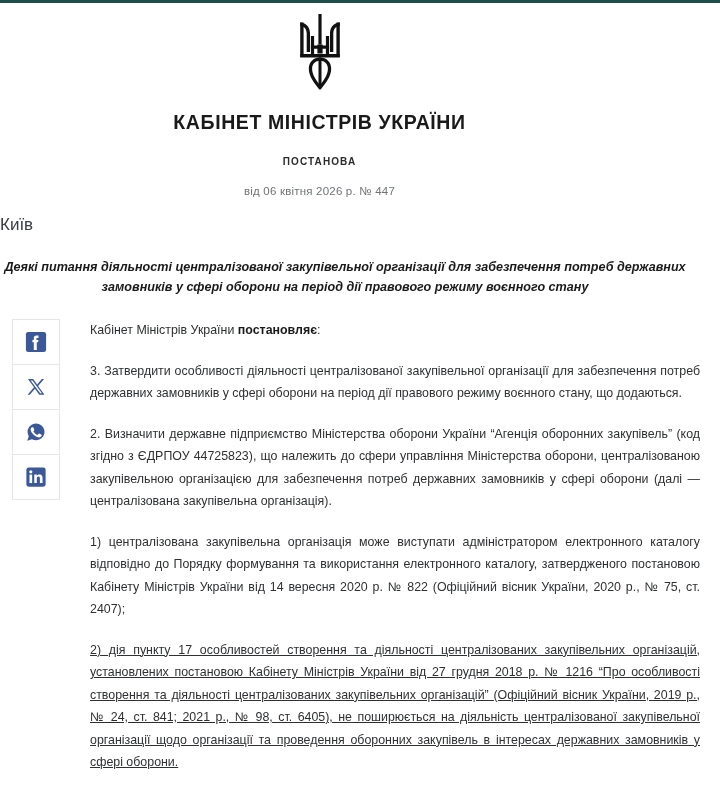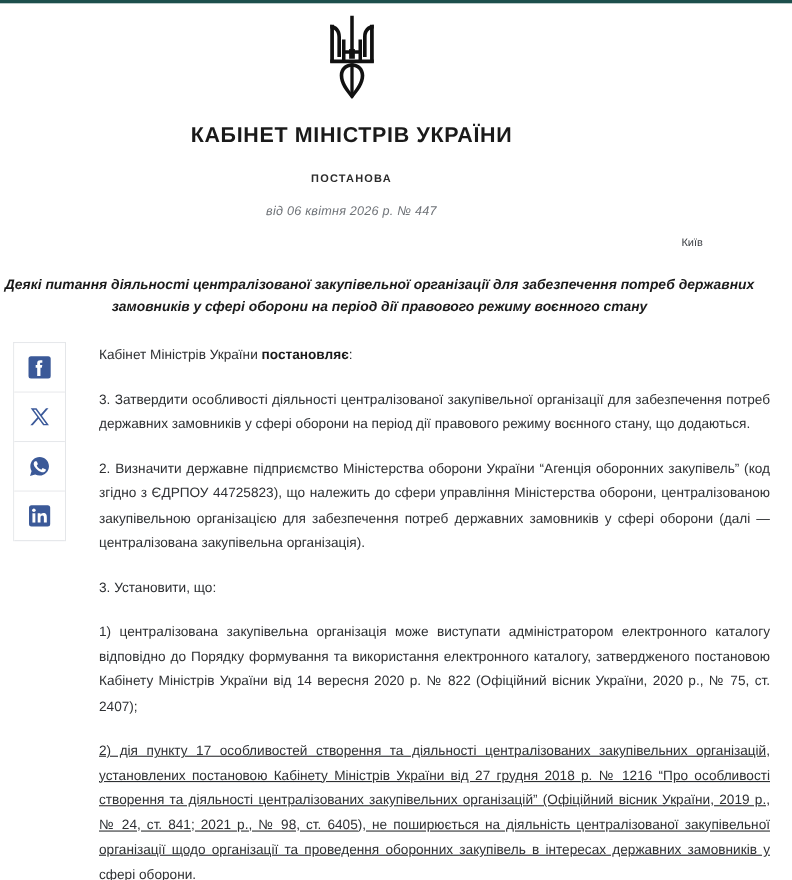--- a/index.html
+++ b/index.html
@@ -57,25 +57,24 @@
     letter-spacing: 1.1px;
     color: #2b2b2b;
     margin: 22px 0 0 0;
   }
   .doc-date {
     text-align: center;
     font-size: 11.5px;
     color: #6f7378;
     margin: 18px 0 0 0;
     letter-spacing: 0.2px;
-    font-style: italic;
   }
   .doc-city {
-    text-align: right;
-    font-size: 10px;
+    text-align: left;
+    font-size: 17px;
     color: #3a3d42;
     margin: 18px 0 0 0;
   }
 
   .doc-title {
     margin: 22px auto 0 auto;
     width: 690px;
     text-align: center;
     font-size: 12.6px;
     line-height: 20px;
@@ -210,21 +209,20 @@
     </div>
 
     <div class="text-col">
 
       <p class="para"><span>Кабінет Міністрів України </span><b>постановляє</b><span>:</span></p>
 
       <p class="para">3. Затвердити особливості діяльності централізованої закупівельної організації для забезпечення потреб державних замовників у сфері оборони на період дії правового режиму воєнного стану, що додаються.</p>
 
       <p class="para"><span>2. Визначити державне </span><span class="lnk">підприємство</span><span> Міністерства оборони України “Агенція оборонних закупівель” (код згідно з ЄДРПОУ 44725823), що належить до сфери управління Міністерства оборони, централізованою закупівельною організацією для забезпечення потреб державних замовників у сфері оборони (далі — централізована закупівельна організація).</span></p>
 
-      <p class="para">3. Установити, що:</p>
 
       <p class="para">1) централізована закупівельна організація може виступати адміністратором електронного каталогу відповідно до Порядку формування та використання електронного каталогу, затвердженого постановою Кабінету Міністрів України від 14 вересня 2020 р. № 822 (Офіційний вісник України, 2020 р., № 75, ст. 2407);</p>
 
       <p class="para">2) дія пункту 17 особливостей створення та діяльності централізованих закупівельних організацій, установлених постановою Кабінету Міністрів України від 27 грудня 2018 р. № 1216 “Про особливості створення та діяльності централізованих закупівельних організацій” (Офіційний вісник України, 2019 р., № 24, ст. 841; 2021 р., № 98, ст. 6405), не поширюється на діяльність централізованої закупівельної організації щодо організації та проведення оборонних закупівель в інтересах державних замовників у сфері оборони.</p>
 
     </div>
 
   </div>
 </div>
 

